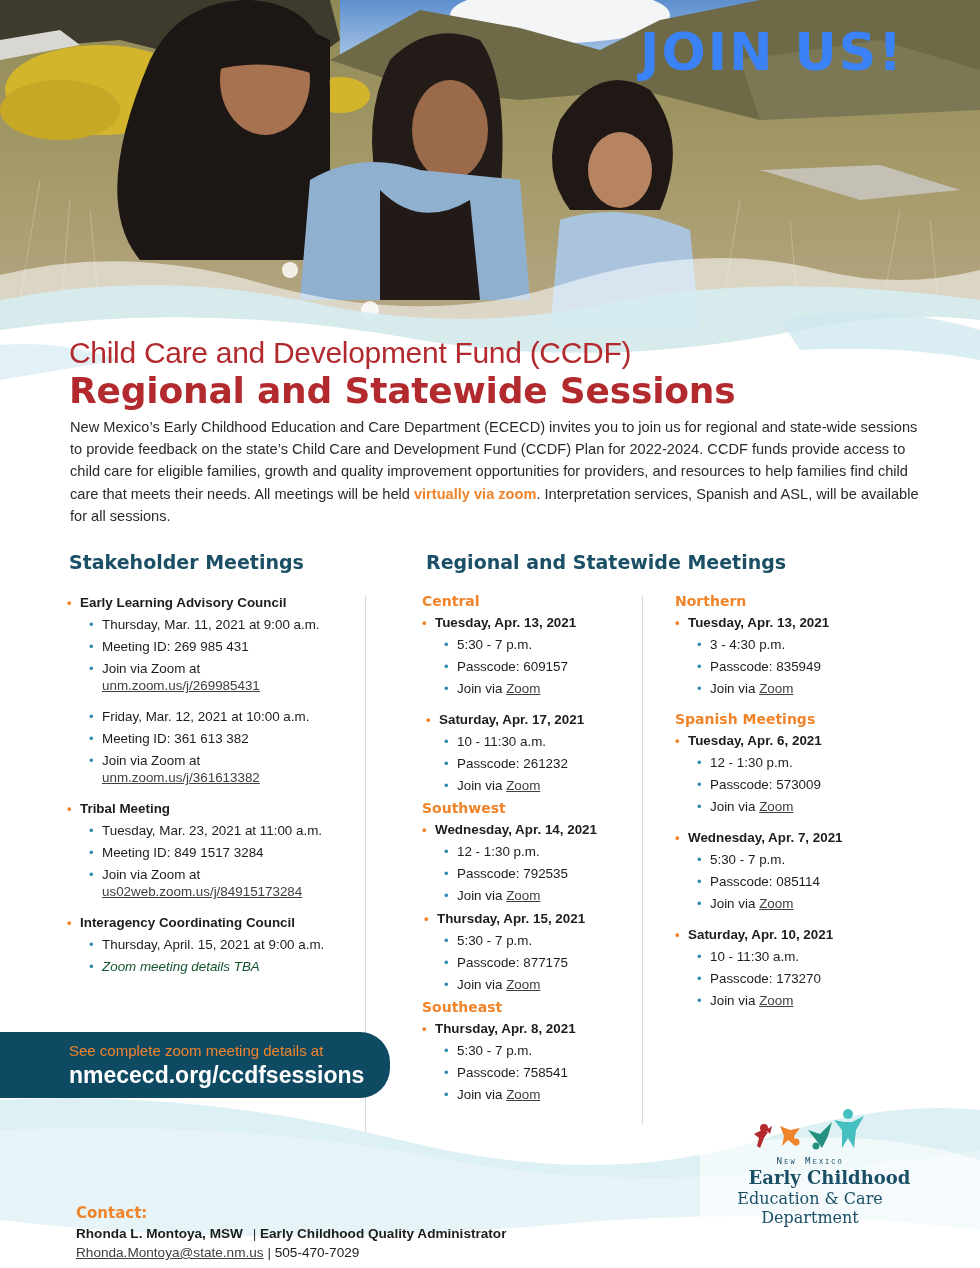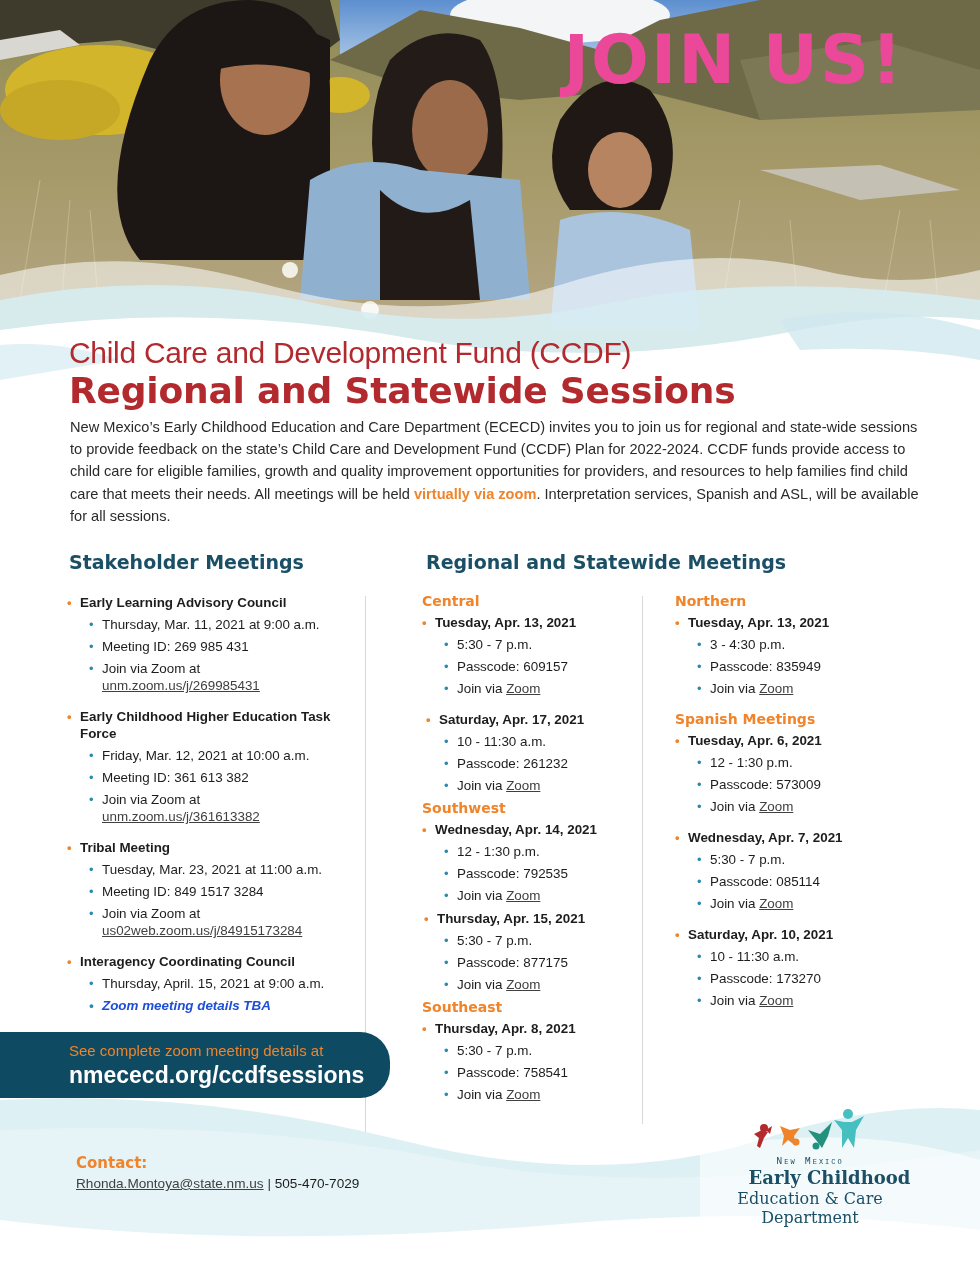--- a/index.html
+++ b/index.html
@@ -5,21 +5,21 @@
   * { box-sizing: border-box; margin: 0; padding: 0; }
   html, body { width: 980px; height: 1268px; overflow: hidden; background: #ffffff; }
   body { font-family: "Liberation Sans", "DejaVu Sans", sans-serif; color: #1d1d1d; position: relative; }
 
   
   .hero { position: absolute; left: 0; top: 0; width: 980px; height: 360px; overflow: hidden; }
   .hero svg.photo { position: absolute; left: 0; top: 0; }
   .join-us {
     position: absolute; right: 76px; top: 26px;
     font-family: "DejaVu Sans", sans-serif; font-weight: bold;
-    font-size: 68px; letter-spacing: 2px; color: #ec4899;
+    font-size: 52px; letter-spacing: 2px; color: #3b82f6;
     line-height: 1;
   }
 
   
   .title-1 {
     position: absolute; left: 69px; top: 336px;
     font-family: "Liberation Sans", sans-serif; font-weight: normal;
     font-size: 30px; color: #b22a2e; letter-spacing: -0.3px; white-space: nowrap;
   }
   .title-2 {
@@ -39,38 +39,38 @@
     font-size: 19px; color: #1a4f66; white-space: nowrap;
   }
 
   
   .col { position: absolute; font-size: 13.4px; color: #1d1d1d; }
   .col .region { font-family: "DejaVu Sans", sans-serif; font-weight: bold; color: #f0842a; font-size: 14px; margin-bottom: 5px; }
   .item { position: relative; padding-left: 13px; font-weight: bold; line-height: 17px; margin-bottom: 5px; }
   .item::before { content: "•"; position: absolute; left: 0; top: 0; color: #f0842a; font-size: 13px; }
   .sub { position: relative; padding-left: 35px; line-height: 17px; margin-bottom: 5px; font-weight: normal; }
   .sub::before { content: "•"; position: absolute; left: 22px; top: 0; color: #2a8ab0; font-size: 13px; }
-  .sub.italic { font-style: italic; color: #1d4ed8; font-weight: bold; }
+  .sub.italic { font-style: italic; color: #14532d; }
   a.link { color: #404040; text-decoration: underline; }
   .group { margin-bottom: 14px; }
   .group-tight { margin-bottom: 6px; }
 
   .vline { position: absolute; width: 1px; background: #d8d8d8; }
 
   
   .banner {
     position: absolute; left: 0; top: 1032px; width: 390px; height: 66px;
     background: #0f4a63; border-radius: 0 30px 30px 0;
     padding: 9px 0 15px 69px;
   }
   .banner .b1 { font-size: 15px; color: #f0842a; line-height: 20px; }
   .banner .b2 { font-size: 23px; color: #ffffff; font-weight: bold; line-height: 28px; }
 
   
-  .contact { position: absolute; left: 76px; top: 1154px; font-size: 13.6px; line-height: 19px; }
+  .contact { position: absolute; left: 76px; top: 1204px; font-size: 13.6px; line-height: 19px; }
   .contact .c-h { font-family: "DejaVu Sans", sans-serif; font-weight: bold; font-size: 15px; color: #f0842a; margin-bottom: 1px; }
   .contact .c-name { font-weight: bold; }
   .contact .sep { color: #333; }
 
   
   .logo { position: absolute; left: 700px; top: 1108px; width: 220px; text-align: center; }
   .logo .l1 { font-family: Liberation Mono, monospace; font-size: 10px; letter-spacing: 2px; color: #1a4f66; margin-top: 2px; font-variant: small-caps; }
   .logo .l2 { font-family: "DejaVu Serif", serif; font-weight: bold; font-size: 18px; color: #1a4f66; line-height: 22px; padding-left: 39px; }
   .logo .l3 { font-family: "DejaVu Serif", serif; font-size: 16px; color: #1a4f66; }
 
@@ -157,21 +157,20 @@
 <div class="sec-h" style="left:69px; top:551px;">Stakeholder Meetings</div>
 
 <div class="col" style="left:67px; top:594px; width:290px;">
   <div class="group">
     <div class="item">Early Learning Advisory Council</div>
     <div class="sub">Thursday, Mar. 11, 2021 at 9:00 a.m.</div>
     <div class="sub">Meeting ID: 269 985 431</div>
     <div class="sub"><span>Join via Zoom at </span><a class="link">unm.zoom.us/j/269985431</a></div>
   </div>
   <div class="group">
-    <div class="item">Early Childhood Higher Education Task Force</div>
     <div class="sub">Friday, Mar. 12, 2021 at 10:00 a.m.</div>
     <div class="sub">Meeting ID: 361 613 382</div>
     <div class="sub"><span>Join via Zoom at </span><a class="link">unm.zoom.us/j/361613382</a></div>
   </div>
   <div class="group">
     <div class="item">Tribal Meeting</div>
     <div class="sub">Tuesday, Mar. 23, 2021 at 11:00 a.m.</div>
     <div class="sub">Meeting ID: 849 1517 3284</div>
     <div class="sub"><span>Join via Zoom at </span><a class="link">us02web.zoom.us/j/84915173284</a></div>
   </div>
@@ -256,20 +255,25 @@
   </div>
 </div>
 
 <div class="banner">
   <div class="b1">See complete zoom meeting details at</div>
   <div class="b2">nmececd.org/ccdfsessions</div>
 </div>
 
 <div class="contact">
   <div class="c-h">Contact:</div>
+  <div>
+    <span class="c-name">Rhonda L. Montoya, MSW</span>
+    <span class="sep" style="margin-left:6px;">|</span>
+    <span class="c-name">Early Childhood Quality Administrator</span>
+  </div>
   <div>
     <a class="link">Rhonda.Montoya@state.nm.us</a>
     <span class="sep">|</span>
     <span>505-470-7029</span>
   </div>
 </div>
 
 <div class="logo">
   <svg width="120" height="42" viewBox="0 0 120 42">
 

